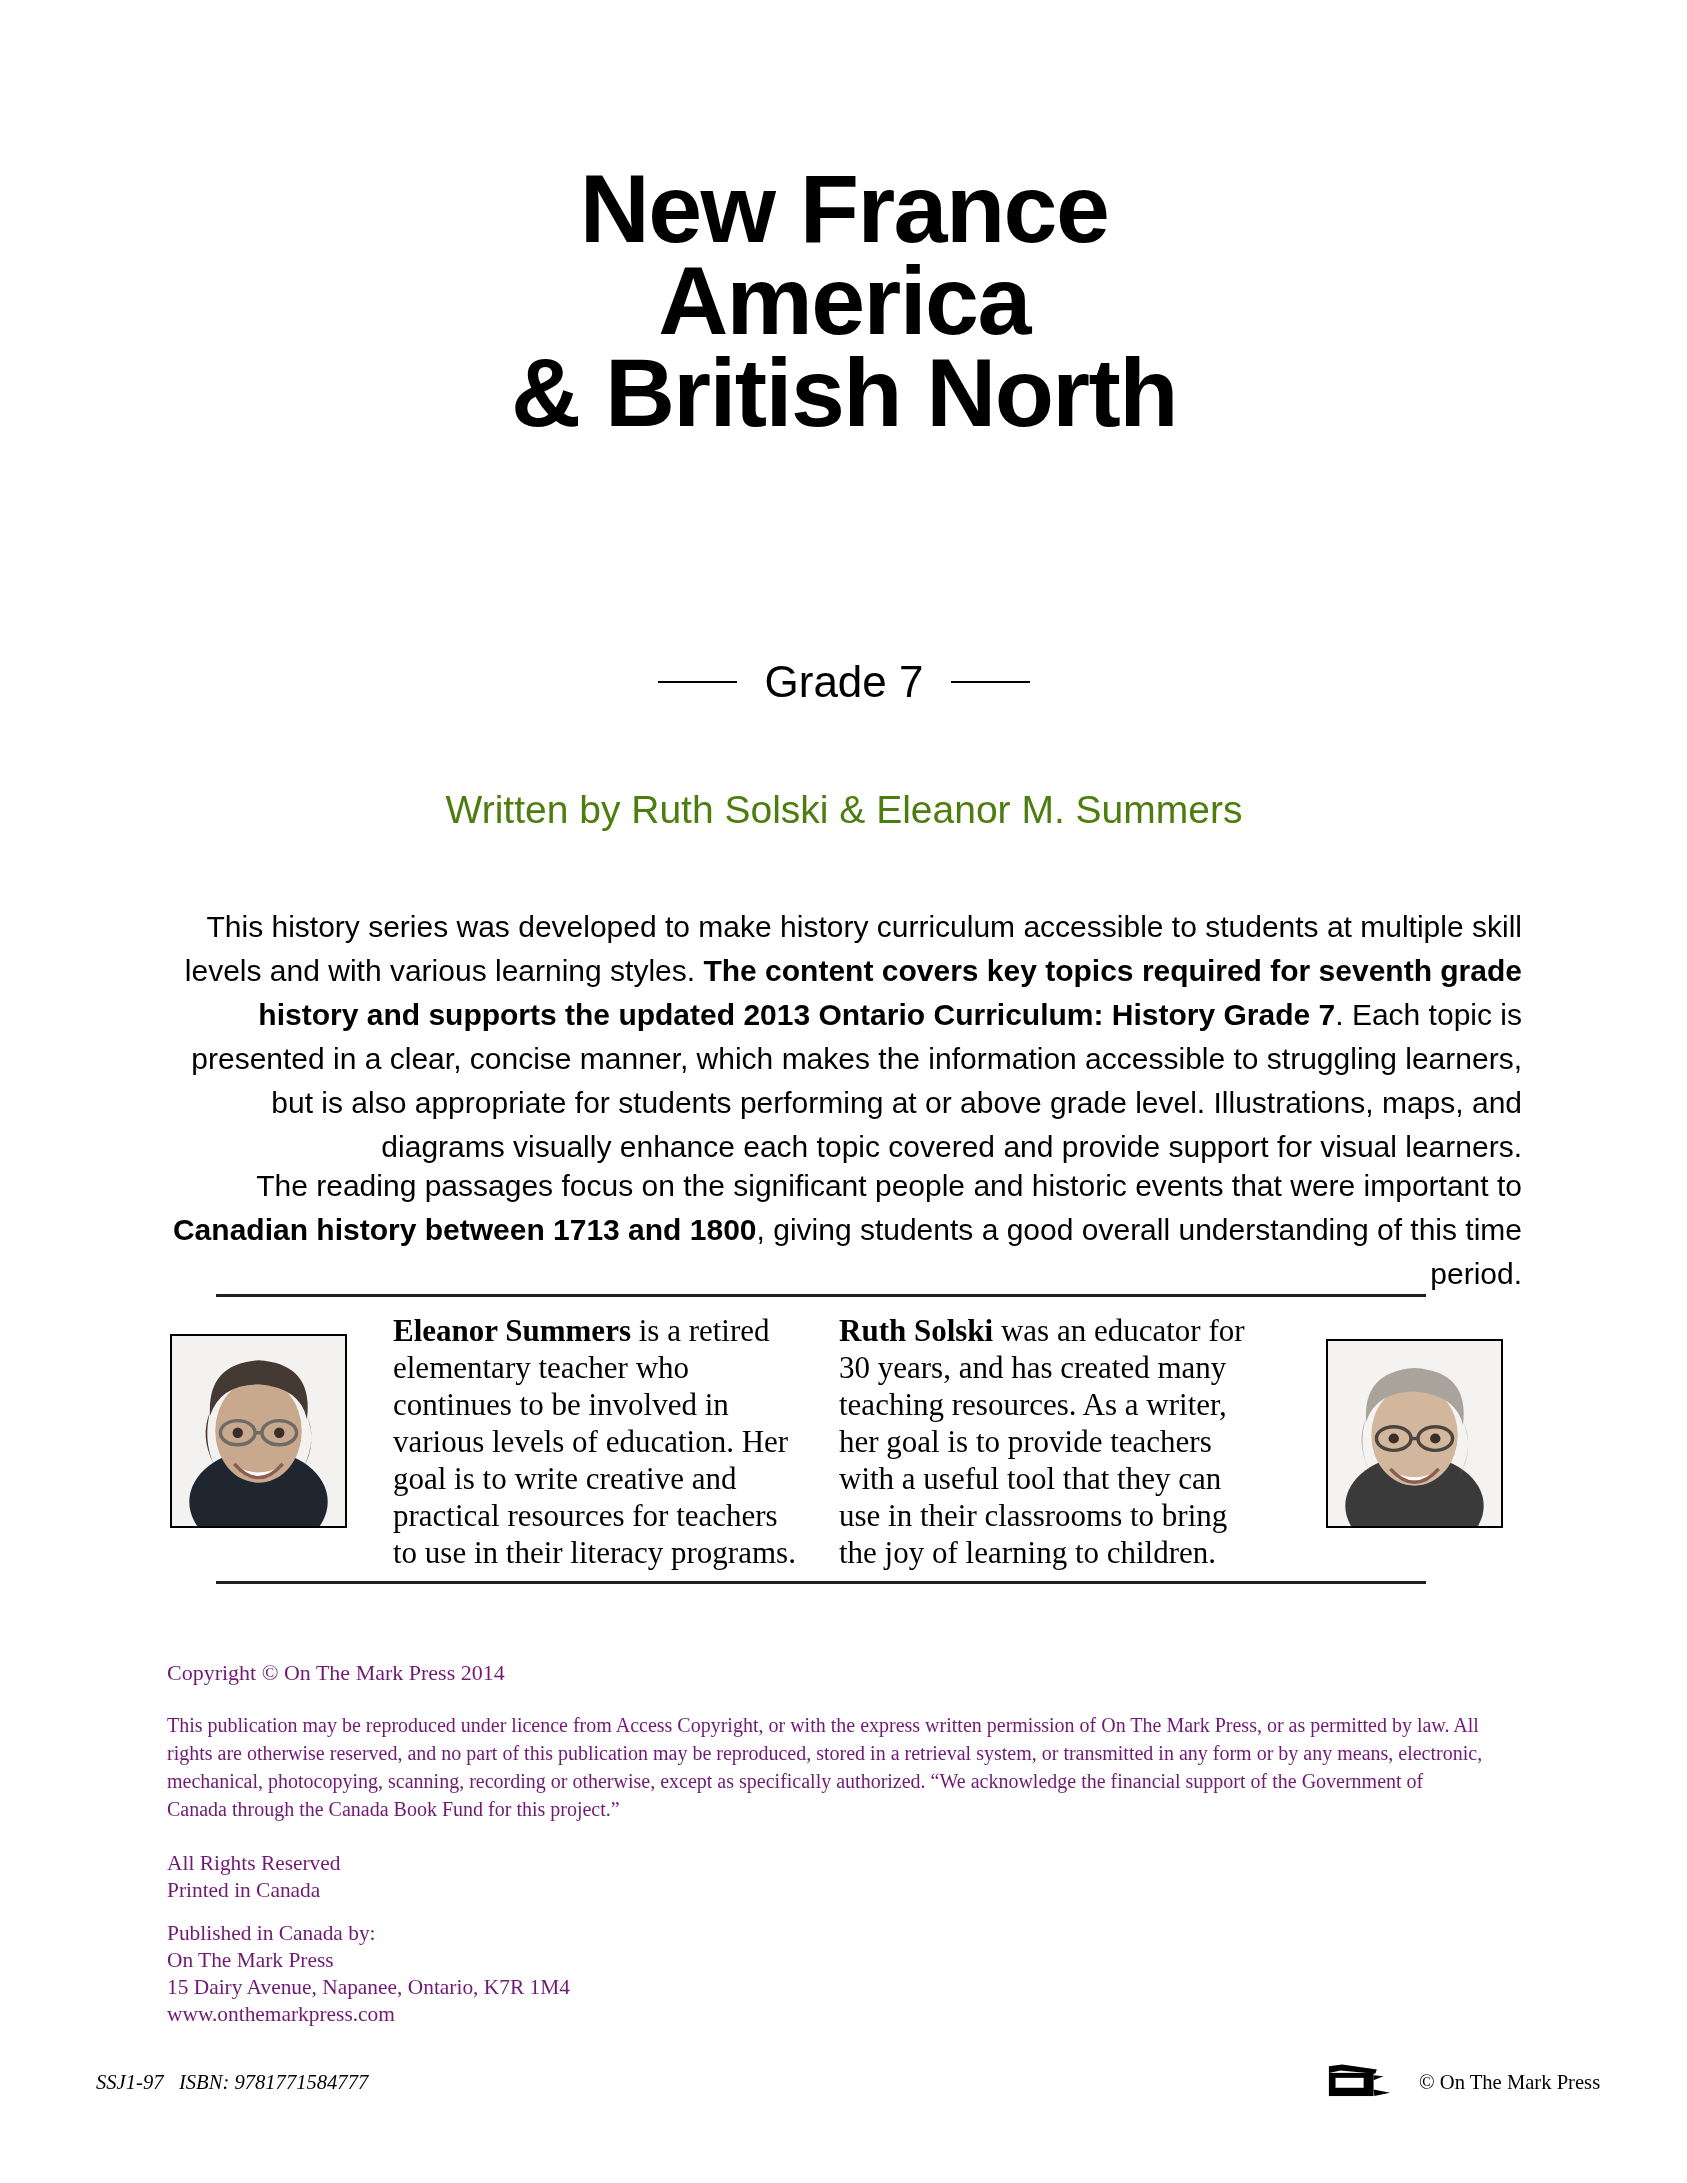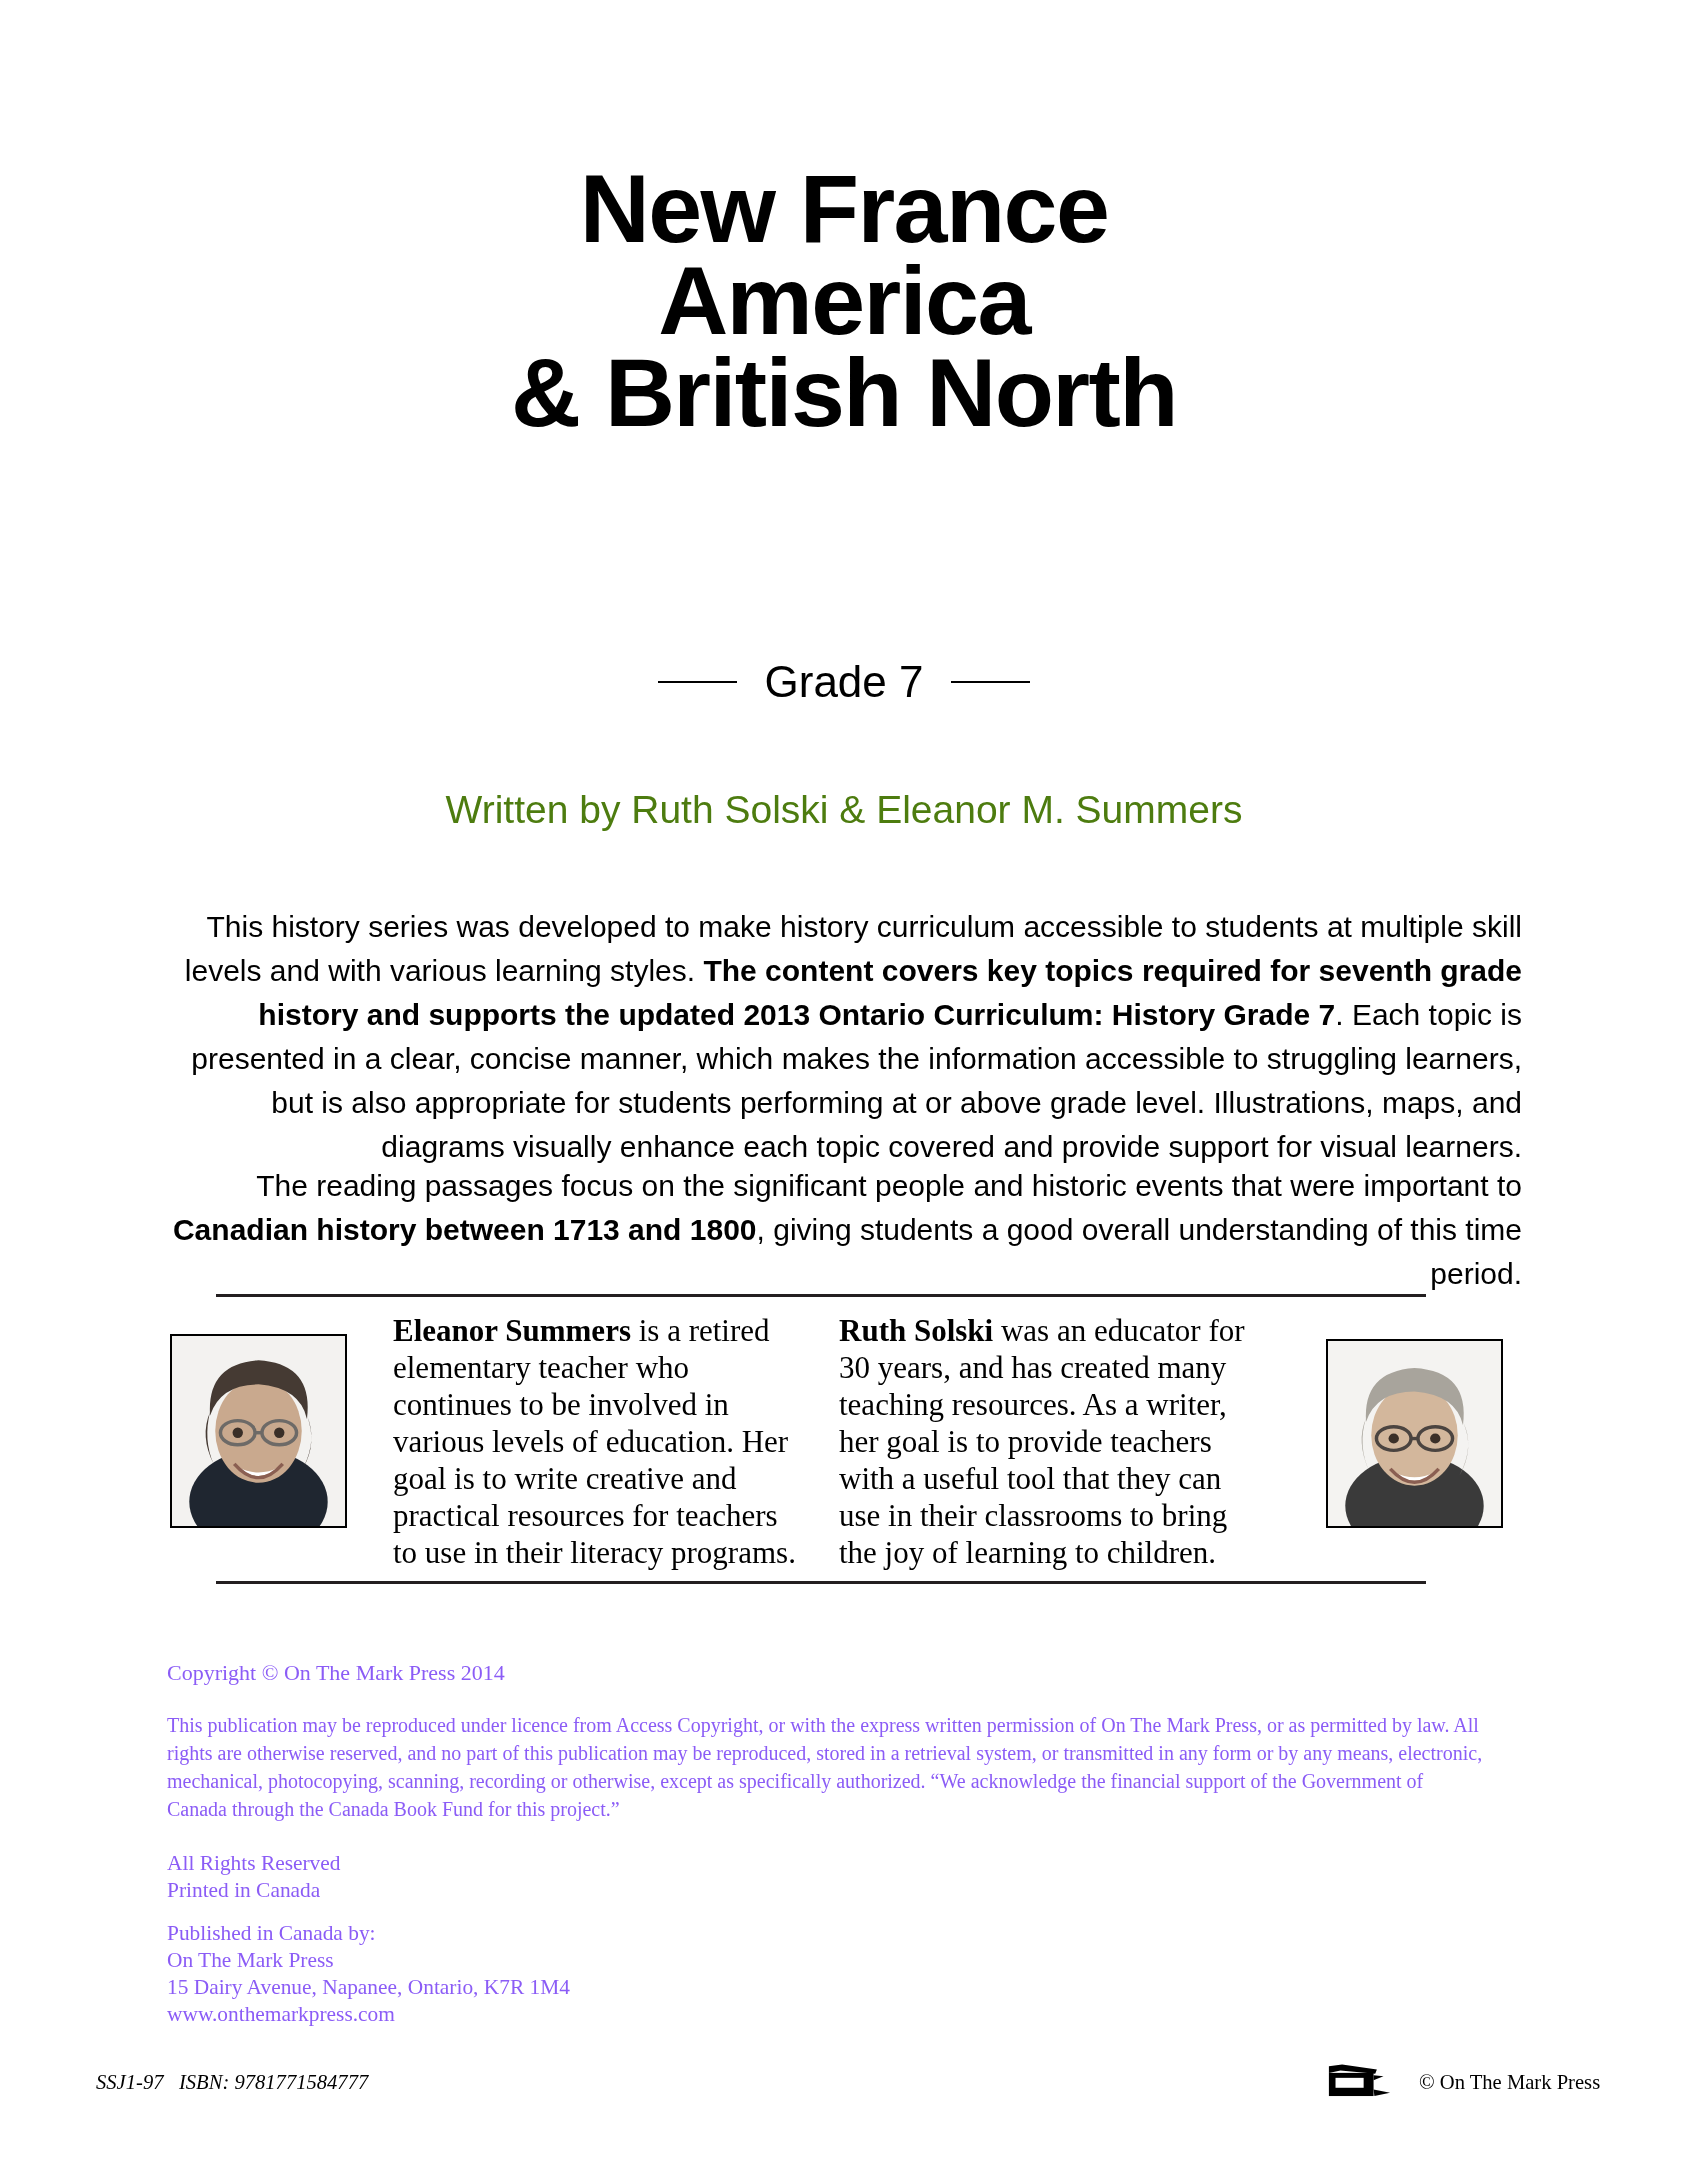--- a/index.html
+++ b/index.html
@@ -141,21 +141,21 @@
     color: #000000;
   }
   .bio-col b { font-weight: bold; }
   #bio-left  { left: 393px;  top: 1312px; width: 412px; }
   #bio-right { left: 839px; top: 1312px; width: 420px; }
 
   
   .fine {
     position: absolute;
     font-family: "Liberation Serif", serif;
-    color: #8b5cf6;
+    color: #701a75;
   }
   #copyright-line {
     left: 167px;
     top: 1659px;
     font-size: 22px;
     line-height: 28px;
   }
   #legal-block {
     left: 167px;
     top: 1711px;

